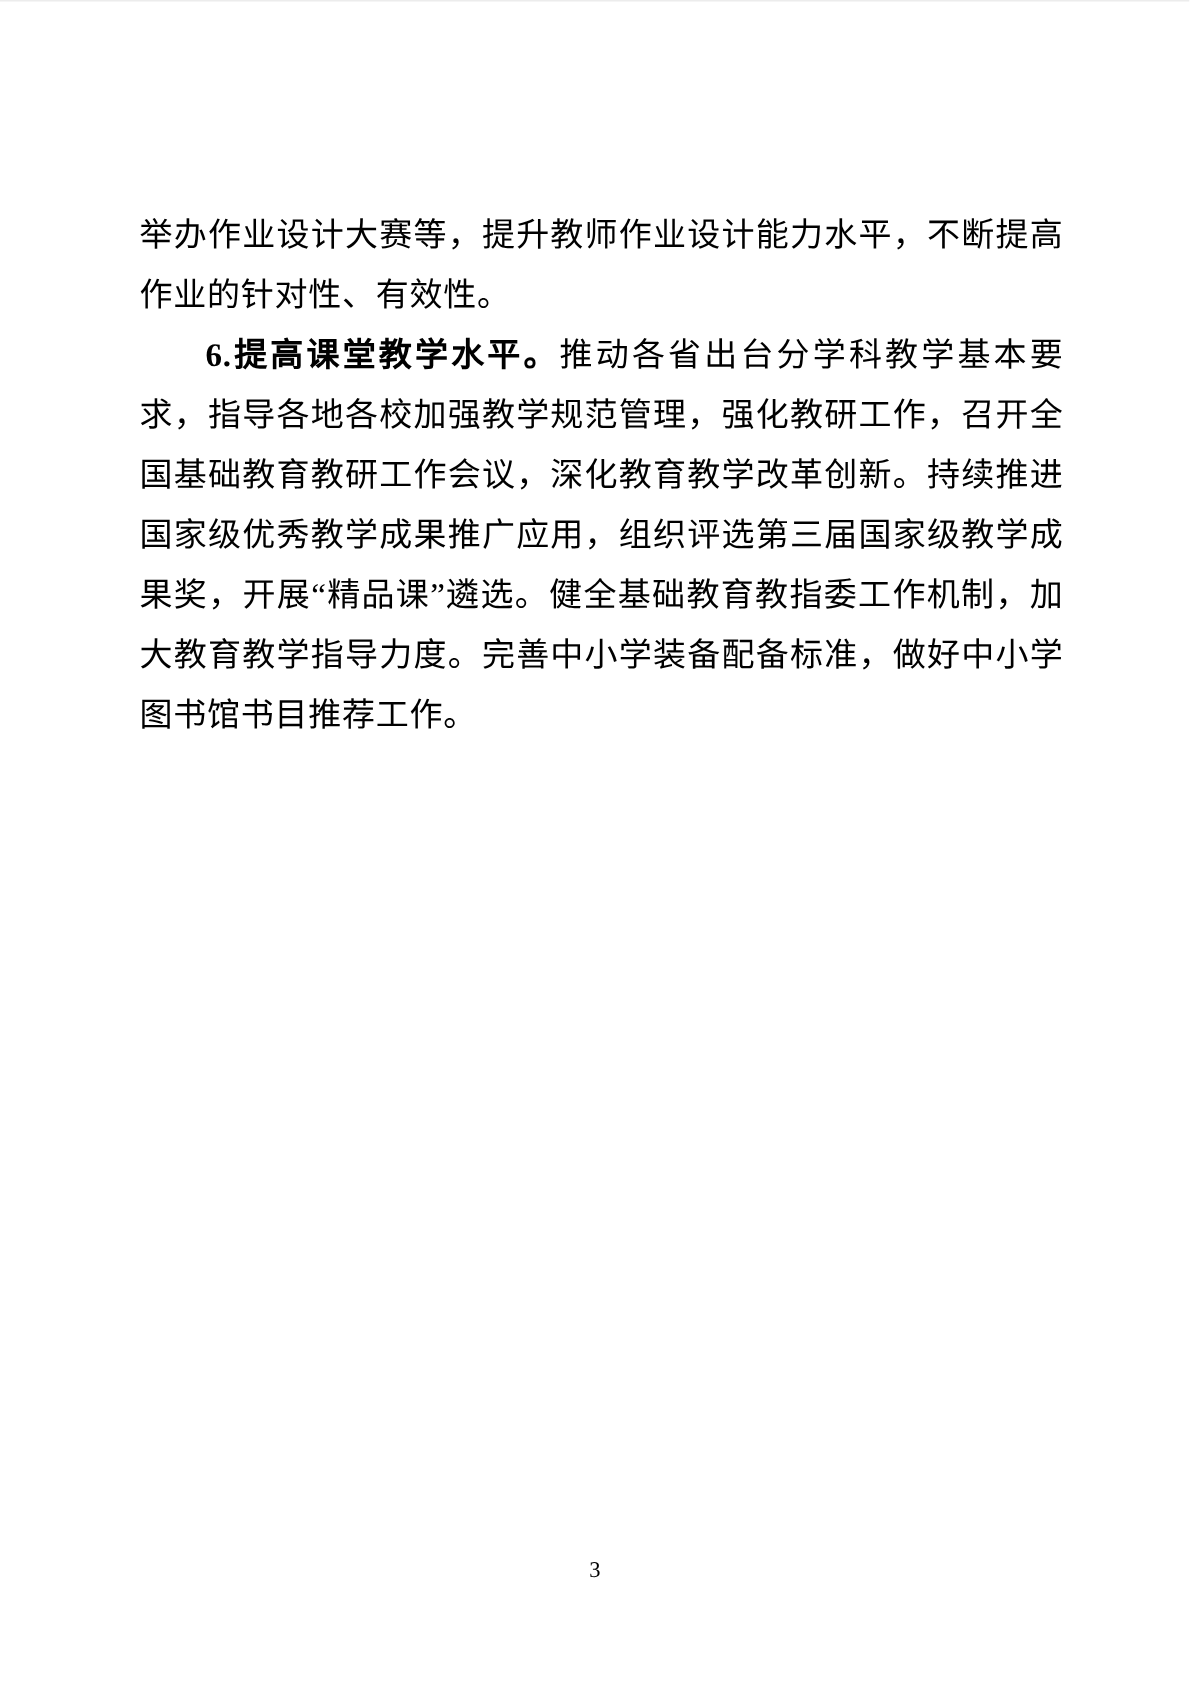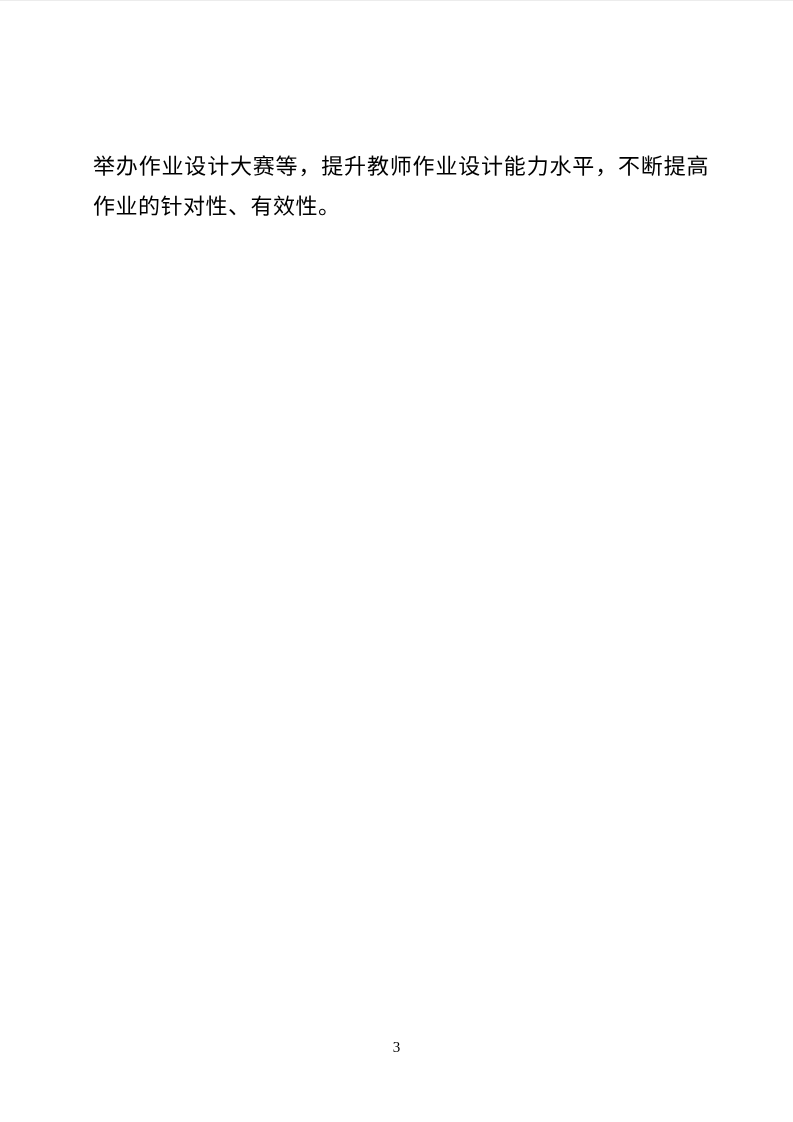--- a/index.html
+++ b/index.html
@@ -12,21 +12,21 @@
       width: 793px;
       height: 1122px;
       background: #ffffff;
       overflow: hidden;
       border-top: 1px solid #ececec;
       font-family: "Liberation Serif", "DejaVu Serif", serif;
       color: #000000;
     }
     .content {
       position: absolute;
-      top: 146px;
+      top: 136px;
       left: 93px;
       width: 616px;
       font-size: 22px;
       line-height: 40px;
       text-align: justify;
       text-justify: inter-ideograph;
       letter-spacing: 0.5px;
     }
     .para {
       margin: 0;
@@ -54,20 +54,23 @@
 <body>
 
 <div class="page">
   <main class="content">
 
     <p class="para no-indent">
       <span>举办作业设计大赛等，提升教师作业设计能力水平，不断提高作业的针对性、有效性。</span>
     </p>
 
 
+    <p class="para">
+      <strong>6.提高课堂教学水平。</strong><span>推动各省出台分学科教学基本要求，指导各地各校加强教学规范管理，强化教研工作，召开全国基础教育教研工作会议，深化教育教学改革创新。持续推进国家级优秀教学成果推广应用，组织评选第三届国家级教学成果奖，开展“精品课”遴选。健全基础教育教指委工作机制，加大教育教学指导力度。完善中小学装备配备标准，做好中小学图书馆书目推荐工作。</span>
+    </p>
 
 
   </main>
 
   <footer class="page-footer">
     <span>3</span>
   </footer>
 </div>
 
 </body></html>

